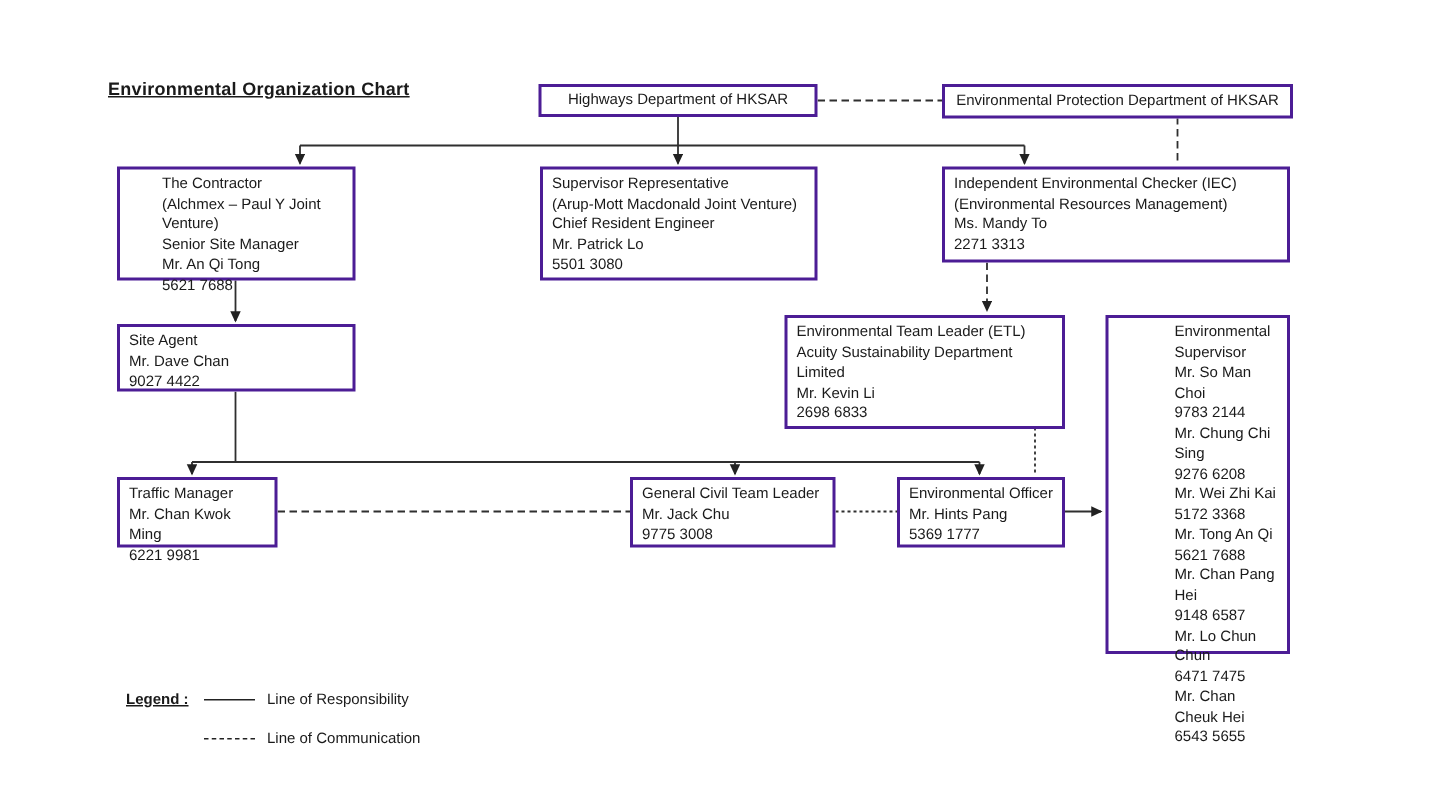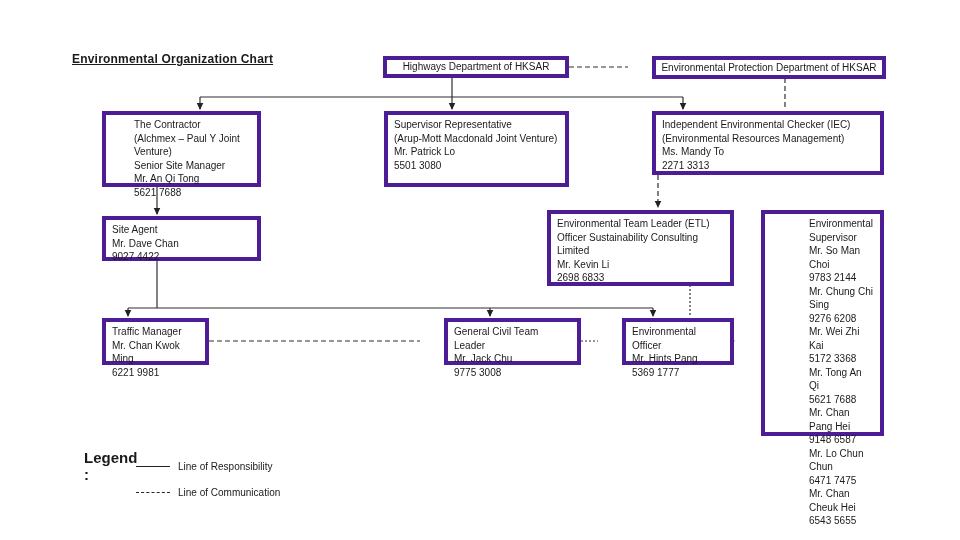--- a/index.html
+++ b/index.html
@@ -6,31 +6,31 @@
   body{
     width:960px;height:540px;position:relative;background:#ffffff;
     font-family:"Liberation Sans", sans-serif;color:#1a1a1a;overflow:hidden;
   }
   .title{
     position:absolute;left:72px;top:52px;
     font-size:12px;font-weight:bold;text-decoration:underline;
     letter-spacing:.2px;
   }
   .box{
-    position:absolute;border:4px solid #4c1d95;background:#ffffff;
-    font-size:10px;line-height:13.5px;padding:3px 6px;box-sizing:border-box;margin-left:24px;
+    position:absolute;border:2px solid #4c1d95;background:#ffffff;
+    font-size:10px;line-height:13.5px;padding:3px 6px;box-sizing:border-box;
   }
   .box.center{
     display:flex;align-items:center;justify-content:center;text-align:center;
     padding:0 4px;
   }
   svg.wires{position:absolute;left:0;top:0;pointer-events:none;}
   .legend{position:absolute;left:84px;top:458px;font-size:10px;}
   .legend-row{display:flex;align-items:center;height:16px;margin-bottom:10px;}
-  .legend-label{font-weight:bold;width:52px;font-size:15px;}
+  .legend-label{font-weight:bold;width:52px;font-size:10px;text-decoration:underline;}
   .sample{display:inline-block;width:34px;height:0;margin-right:8px;}
   .sample.solid{border-top:1.2px solid #222;}
   .sample.dashed{border-top:1.2px dashed #222;}
 </style>
 </head>
 <body>
 
 <div class="title">Environmental Organization Chart</div>
 
 <svg class="wires" width="960" height="540" viewBox="0 0 960 540">
@@ -75,34 +75,35 @@
     <div>The Contractor</div>
     <div>(Alchmex – Paul Y Joint Venture)</div>
     <div>Senior Site Manager</div>
     <div>Mr. An Qi Tong</div>
     <div>5621 7688</div>
   </div>
 
 <div class="box" style="left:360px;top:111px;width:185px;height:76px;">
     <div>Supervisor Representative</div>
     <div>(Arup-Mott Macdonald Joint Venture)</div>
+    <div>Chief Resident Engineer</div>
     <div>Mr. Patrick Lo</div>
     <div>5501 3080</div>
   </div>
 
 <div class="box" style="left:628px;top:111px;width:232px;height:64px;">
     <div>Independent Environmental Checker (IEC)</div>
     <div>(Environmental Resources Management)</div>
     <div>Ms. Mandy To</div>
     <div>2271 3313</div>
   </div>
 
 <div class="box" style="left:523px;top:210px;width:187px;height:76px;">
     <div>Environmental Team Leader (ETL)</div>
-    <div>Officer Sustainability Consulting</div>
+    <div>Acuity Sustainability Department</div>
     <div>Limited</div>
     <div>Mr. Kevin Li</div>
     <div>2698 6833</div>
   </div>
 
 <div class="box" style="left:737px;top:210px;width:123px;height:226px;padding-left:44px;">
     <div>Environmental</div>
     <div>Supervisor</div>
     <div>Mr. So Man Choi</div>
     <div>9783 2144</div>

